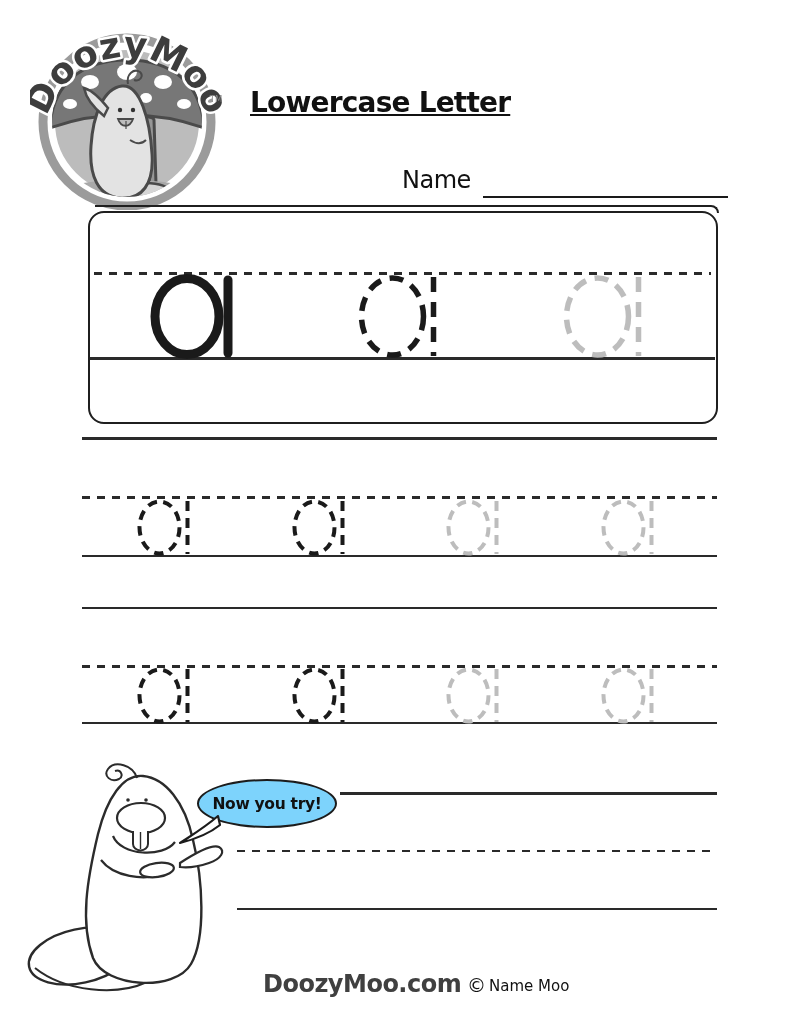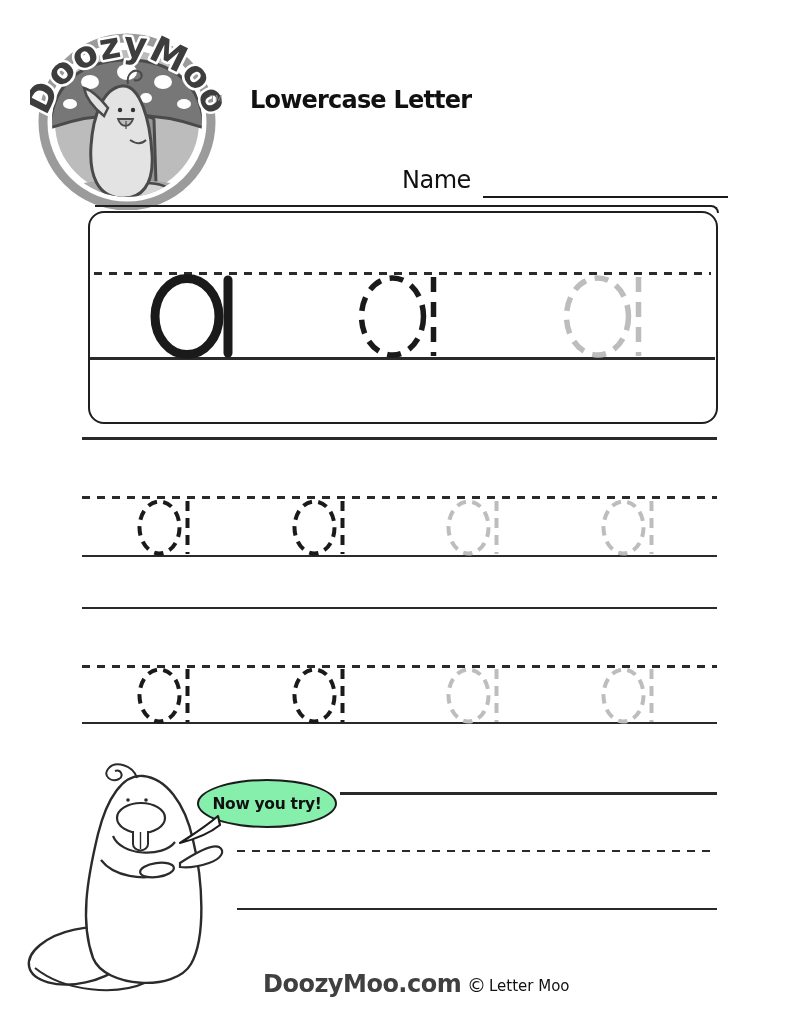--- a/index.html
+++ b/index.html
@@ -7,22 +7,22 @@
   body { font-family:"DejaVu Sans", "Liberation Sans", sans-serif; }
   .page {
     position:relative; width:800px; height:1035px; background:#fff;
     overflow:hidden; margin:0 auto;
   }
   .abs { position:absolute; }
 
   
   .title1 { left:250px; top:50px; font-size:26px; font-weight:bold;
             letter-spacing:-0.8px; color:#111; white-space:nowrap; }
-  .title2 { left:250px; top:86px; font-size:24px; font-weight:bold;
-            letter-spacing:-0.8px; color:#111; }
+  .title2 { left:250px; top:86px; font-size:28px; font-weight:bold;
+            letter-spacing:-0.8px; color:#111;text-decoration:underline; }
   .name-label { left:402px; top:166px; font-size:24px; color:#111;
             letter-spacing:-0.5px; }
   .name-line { left:483px; top:196px; width:245px; height:2.2px; background:#1a1a1a; }
 
   
   .example-box { left:88px; top:211px; width:630px; height:213px;
                  border:2.5px solid #1f1f1f; border-radius:16px; background:#fff; }
   .box-topline { left:95px; top:205px; width:624px; height:8px;
                  border-top:2px solid #1f1f1f; border-right:2px solid #1f1f1f;
                  border-top-right-radius:12px; }
@@ -34,21 +34,21 @@
 
   .letter svg { display:block; width:100%; height:100%; }
 
   
   .gl { left:82px; width:635px; }
 
   
   .bubble { left:197px; top:779px; width:140px; height:49px;
             border:2.5px solid #1c1c1c; border-radius:50%;
             display:flex; align-items:center; justify-content:center;
-            font-size:15.5px; font-weight:bold; color:#111; background:#86efac;
+            font-size:15.5px; font-weight:bold; color:#111; background:#7dd3fc;
             letter-spacing:-0.3px; z-index:3; }
   .bubble-tail { left:178px; top:812px; width:44px; height:34px; z-index:4; }
 
   
   .site { left:263px; top:970px; font-size:24px; font-weight:bold;
           letter-spacing:-0.5px; color:#404040; }
   .copy { left:467px; top:976px; font-size:15px; color:#111;
           display:flex; align-items:center; gap:3px; }
   .copy .sym { font-size:19px; line-height:1; }
 </style>
@@ -229,16 +229,16 @@
   </svg>
 
   <div class="abs bubble">Now you try!</div>
   <svg class="abs bubble-tail" viewBox="0 0 44 34">
     <path d="M 40,4 C 26,16 14,23 2,31 C 18,27 32,21 42,13 Z" fill="#ffffff" stroke="#1c1c1c" stroke-width="2.2" stroke-linejoin="round"></path>
   </svg>
 
   <div class="abs site">DoozyMoo.com</div>
   <div class="abs copy">
     <span class="sym">©</span>
-    <span>Letter Moo</span>
+    <span>Name Moo</span>
   </div>
 
 </div>
 
 </body></html>

